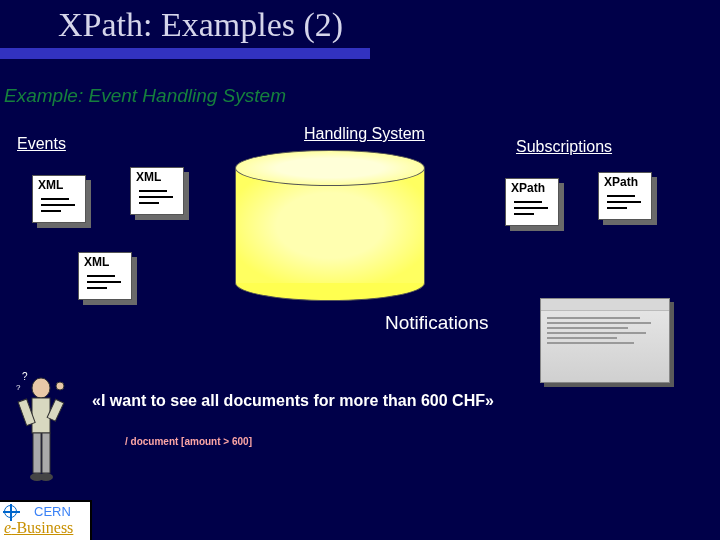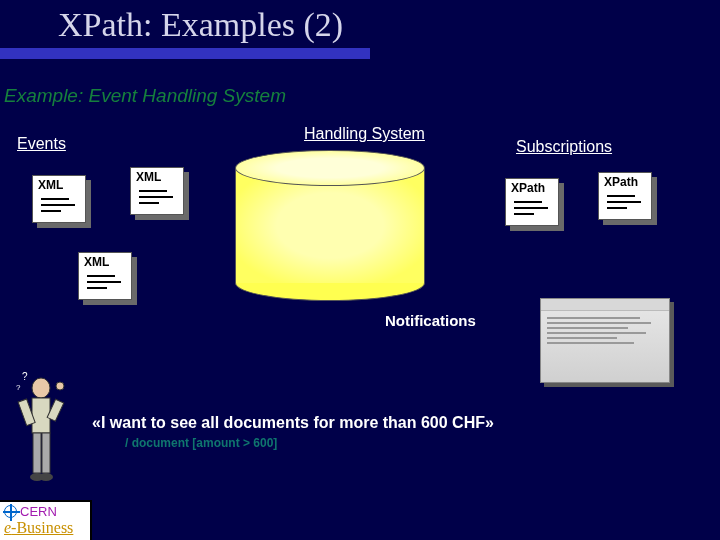--- a/index.html
+++ b/index.html
@@ -149,23 +149,22 @@
     font-size: 15px;
     font-style: italic;
     text-align: left;
     line-height: 1.3;
   }
 
   .notifications-label {
     position: absolute;
     top: 312px;
     left: 385px;
-    font-size: 15px;
+    font-size: 19px;
     color: #fff;
-    font-weight: bold;
   }
 
   .popup {
     position: absolute;
     top: 298px;
     left: 540px;
     width: 130px;
     height: 85px;
     background: linear-gradient(#e8e8e8, #d0d0d0);
     border: 1px solid #888;
@@ -180,33 +179,33 @@
     padding: 6px;
   }
   .popup-line {
     height: 2px;
     background: #999;
     margin-bottom: 3px;
   }
 
   .quote {
     position: absolute;
-    top: 414px;
+    top: 392px;
     left: 92px;
     font-size: 16px;
     font-weight: bold;
     color: #fff;
   }
   .xpath-expr {
     position: absolute;
     top: 436px;
     left: 125px;
-    font-size: 12px;
+    font-size: 10px;
     font-weight: bold;
-    color: #0f766e;
+    color: #fca5a5;
   }
 
   .person {
     position: absolute;
     top: 372px;
     left: 14px;
     width: 55px;
     height: 120px;
   }
   .person svg { width: 100%; height: 100%; }
@@ -217,24 +216,24 @@
     left: 0;
     width: 92px;
     height: 40px;
     background: #fff;
     border-top: 2px solid #000;
     border-right: 2px solid #000;
     padding: 2px 4px;
   }
   .cern-line {
     font-size: 13px;
-    color: #a21caf;
+    color: #3b82f6;
     display: flex;
     align-items: center;
-    gap: 3px;
+    gap: 17px;
   }
   .cern-circle {
     width: 13px;
     height: 13px;
     border: 1.5px solid #0066cc;
     border-radius: 50%;
     position: relative;
   }
   .cern-circle::before, .cern-circle::after {
     content: '';

